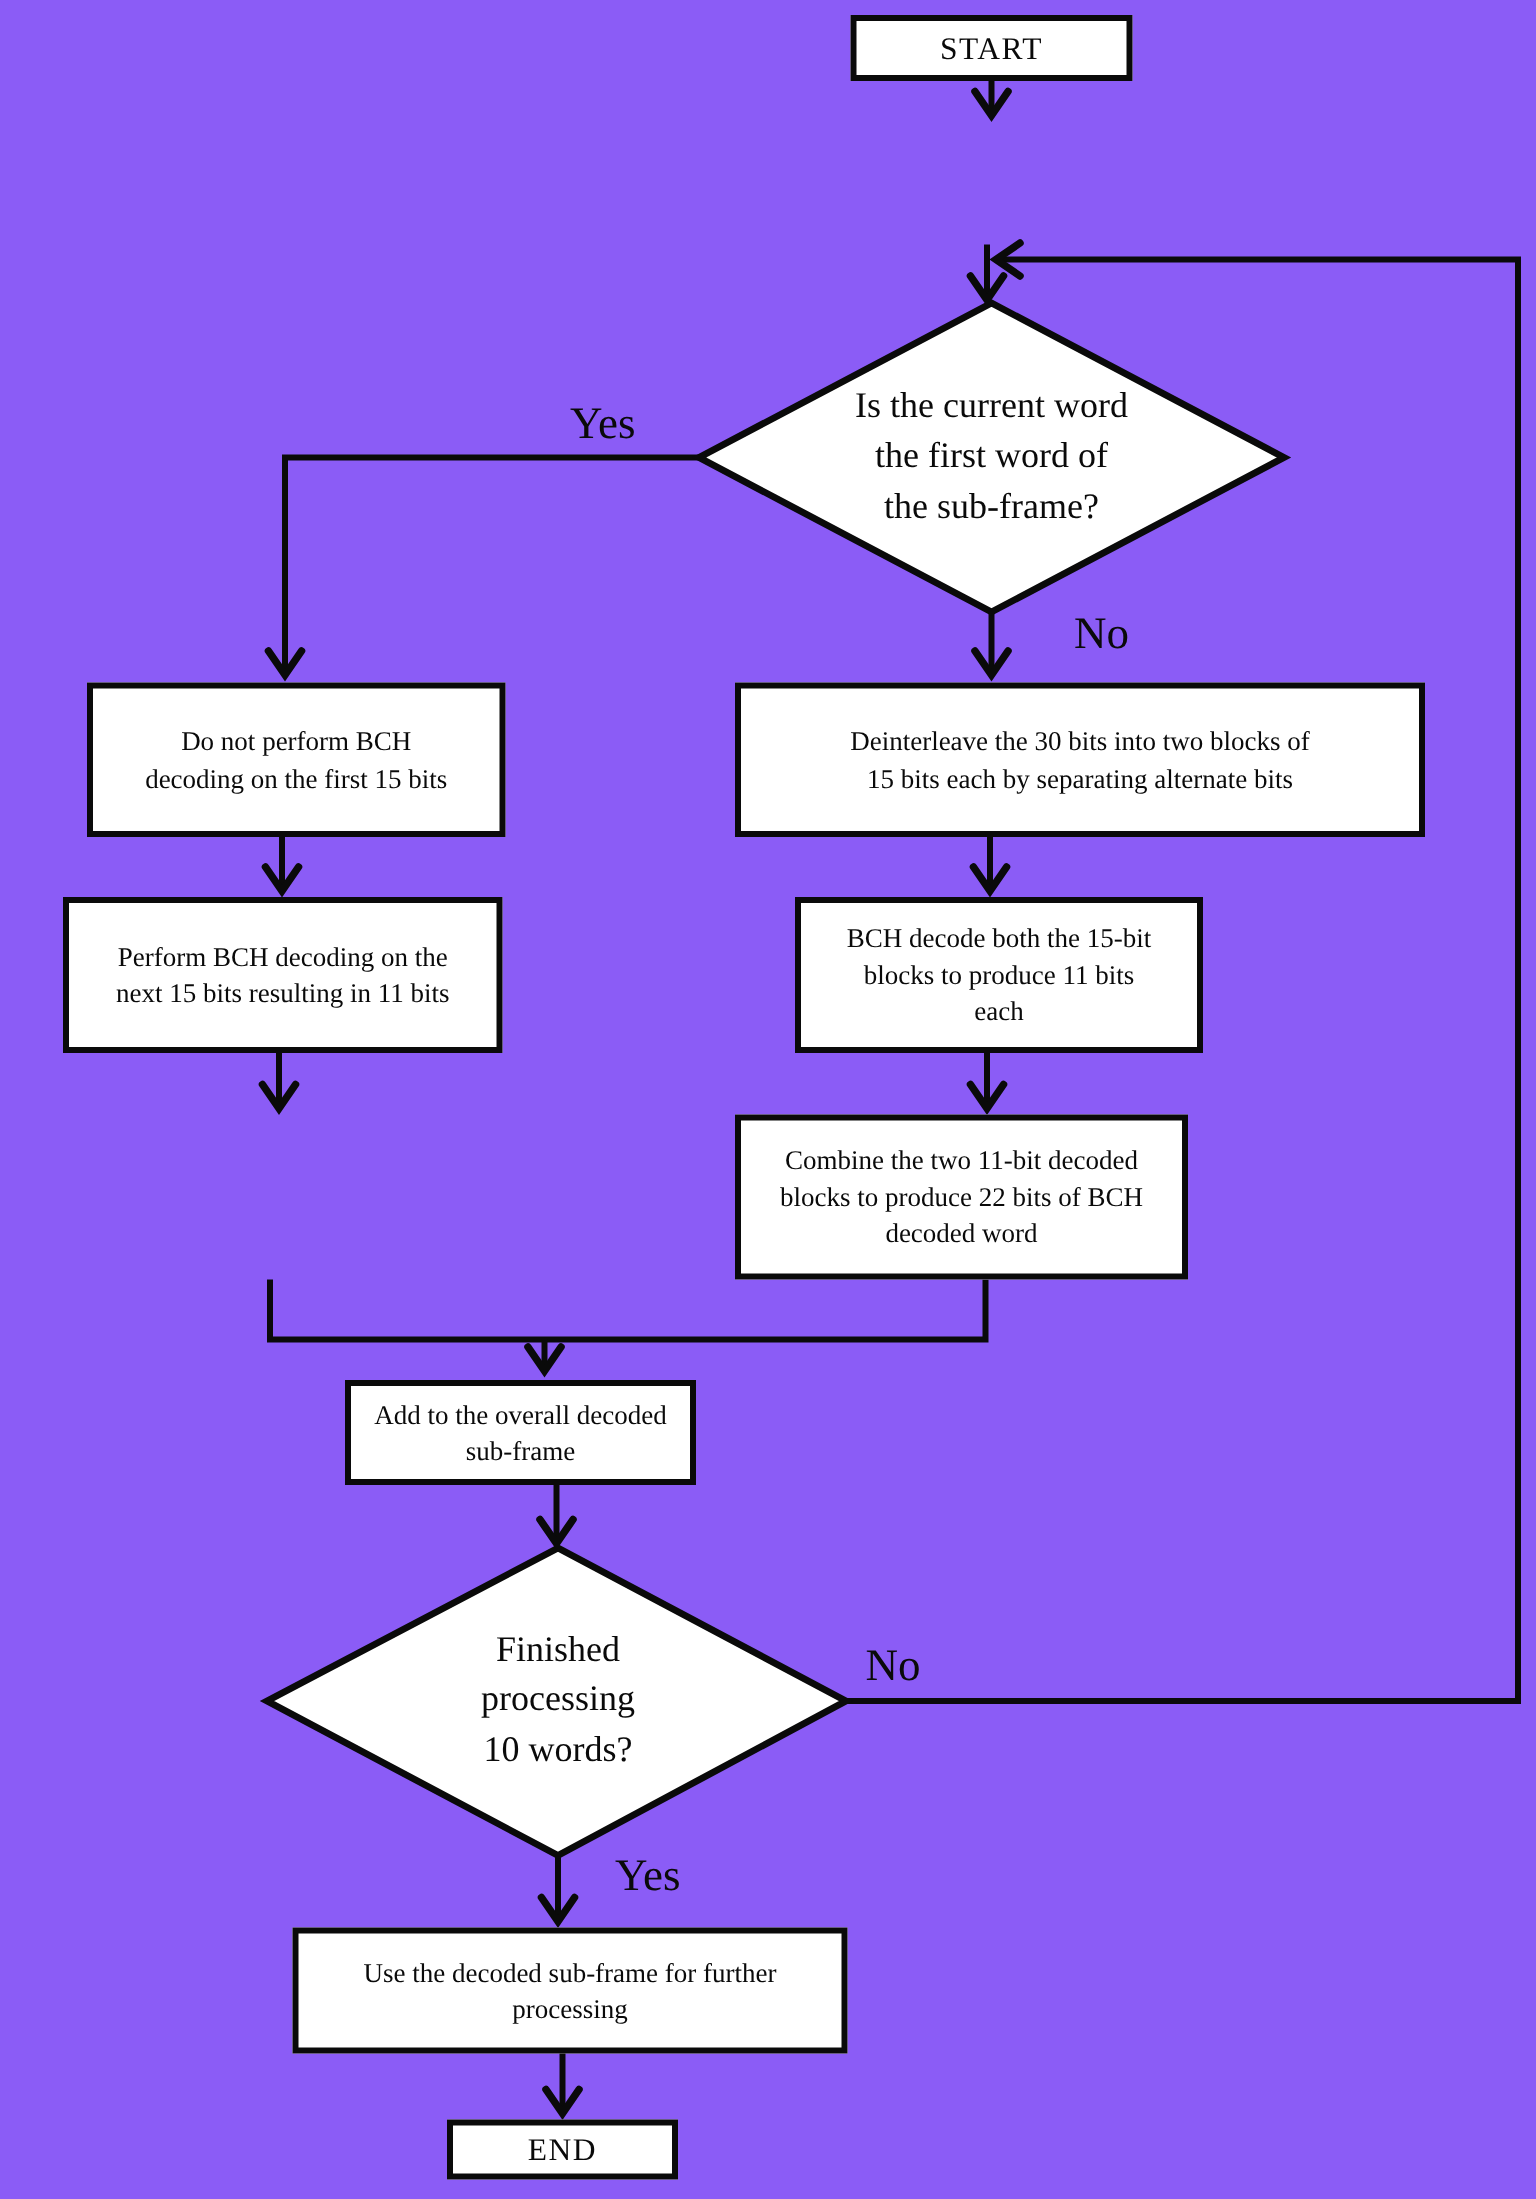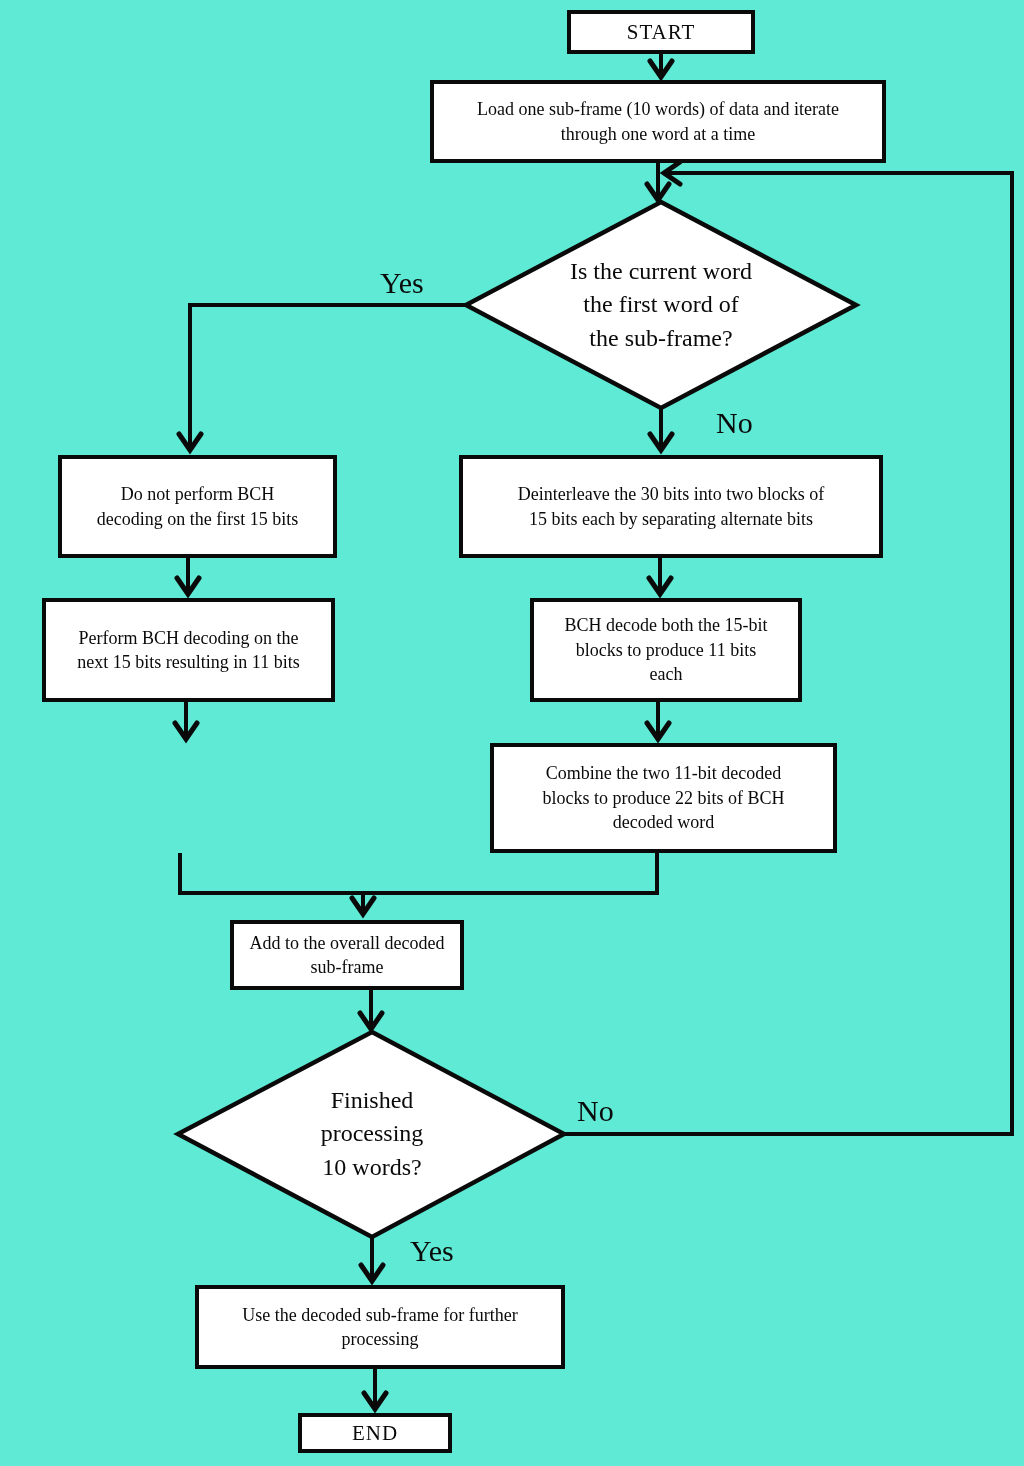--- a/index.html
+++ b/index.html
@@ -1,40 +1,40 @@
 <!DOCTYPE html>
 <html><head>
 <meta charset="utf-8">
 <style>
   html,body{margin:0;padding:0;background:#ffffff;}
   .canvas{
-    position:relative;width:1024px;height:1466px;background:#5eead4;
+    position:relative;width:1024px;height:1466px;background:#8b5cf6;
     font-family:"Liberation Serif","DejaVu Serif",serif;color:#0a0a0a;overflow:hidden;
   }
   .layer{position:absolute;left:0;top:0;width:1024px;height:1466px;}
   .box{
     position:absolute;box-sizing:border-box;border:4px solid #0a0a0a;background:#ffffff;
     display:flex;align-items:center;justify-content:center;text-align:center;
     white-space:pre-line;font-size:18px;line-height:1.36;padding:2px 6px;
   }
   .dlabel{
     position:absolute;display:flex;align-items:center;justify-content:center;
     text-align:center;white-space:pre-line;font-size:24px;line-height:1.38;
   }
   .elabel{position:absolute;font-size:30px;}
   .terminal{font-size:21px;letter-spacing:1px;}
 
   .n-start{left:567px;top:10px;width:188px;height:44px;}
   .n-load{left:430px;top:80px;width:456px;height:83px;}
   .n-left1{left:58px;top:455px;width:279px;height:103px;}
-  .n-right1{left:459px;top:455px;width:424px;height:103px;}
+  .n-right1{left:490px;top:455px;width:460px;height:103px;}
   .n-left2{left:42px;top:598px;width:293px;height:104px;}
   .n-right2{left:530px;top:598px;width:272px;height:104px;}
   .n-left3{left:10px;top:743px;width:373px;height:110px;}
-  .n-right3{left:490px;top:743px;width:347px;height:110px;}
+  .n-right3{left:490px;top:743px;width:302px;height:110px;}
   .n-add{left:230px;top:920px;width:234px;height:70px;}
   .n-use{left:195px;top:1285px;width:370px;height:84px;}
   .n-end{left:298px;top:1413px;width:154px;height:40px;}
 
   .d1-label{left:551px;top:252px;width:220px;height:106px;}
   .d2-label{left:272px;top:1081px;width:200px;height:106px;}
 
   .l-yes1{left:380px;top:266px;}
   .l-no1{left:716px;top:406px;}
   .l-no2{left:577px;top:1094px;}
@@ -89,22 +89,20 @@
       <path d="M647,723 L658,739 L669,723"></path>
       <path d="M352,898 L363,914 L374,898"></path>
       <path d="M360,1013 L371,1029 L382,1013"></path>
       <path d="M361,1265 L372,1281 L383,1265"></path>
       <path d="M364,1393 L375,1409 L386,1393"></path>
     </g>
   </svg>
 
   <div class="box terminal n-start">START</div>
 
-  <div class="box n-load">Load one sub-frame (10 words) of data and iterate
-through one word at a time</div>
 
   <div class="box n-left1">Do not perform BCH
 decoding on the first 15 bits</div>
 
   <div class="box n-right1">Deinterleave the 30 bits into two blocks of
 15 bits each by separating alternate bits</div>
 
   <div class="box n-left2">Perform BCH decoding on the
 next 15 bits resulting in 11 bits</div>
 

